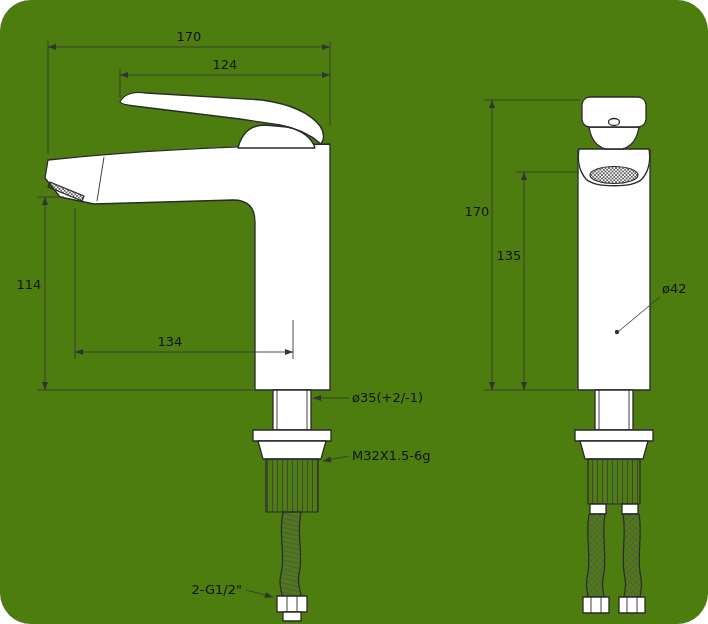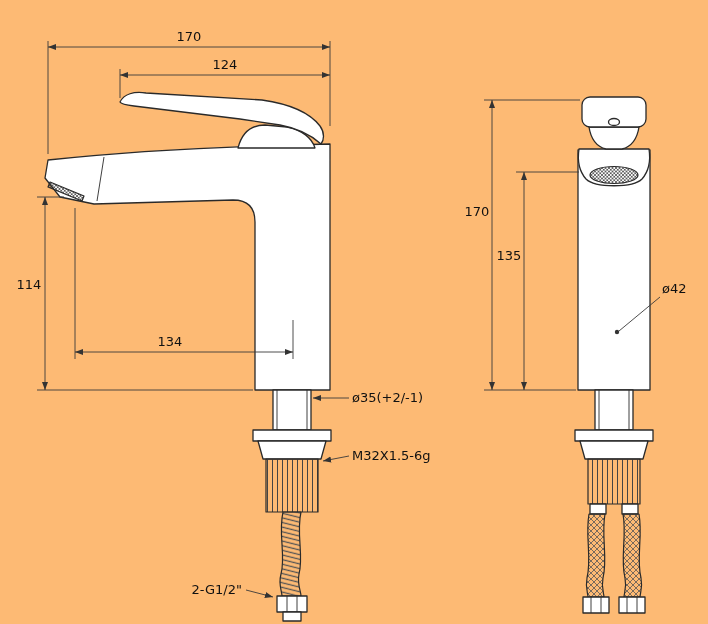--- a/index.html
+++ b/index.html
@@ -1,16 +1,16 @@
 <!DOCTYPE html>
 <html><head>
 <meta charset="utf-8">
 <style>
   html,body{margin:0;padding:0;background:#ffffff;}
-  .stage{position:relative;width:708px;height:624px;background:#fdba74;overflow:hidden;}
+  .stage{position:relative;width:708px;height:624px;background:#4d7c0f;overflow:hidden;border-radius:31px;}
   svg{display:block;}
   .solid{fill:#ffffff;stroke:#2a2a2a;stroke-width:1.3;stroke-linejoin:round;}
   .pat{stroke:#2a2a2a;stroke-width:1.2;stroke-linejoin:round;}
   .thin{fill:none;stroke:#2a2a2a;stroke-width:0.9;}
   .dim line{stroke:#3a3a3a;stroke-width:0.9;fill:none;}
   .dim text{font:13px "DejaVu Sans", sans-serif;fill:#111111;}
   .dot{fill:#333333;stroke:none;}
 </style>
 </head>
 <body>

